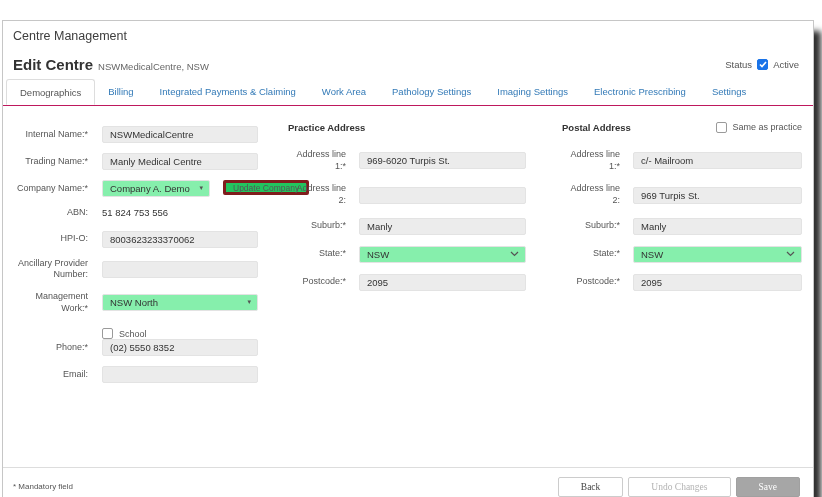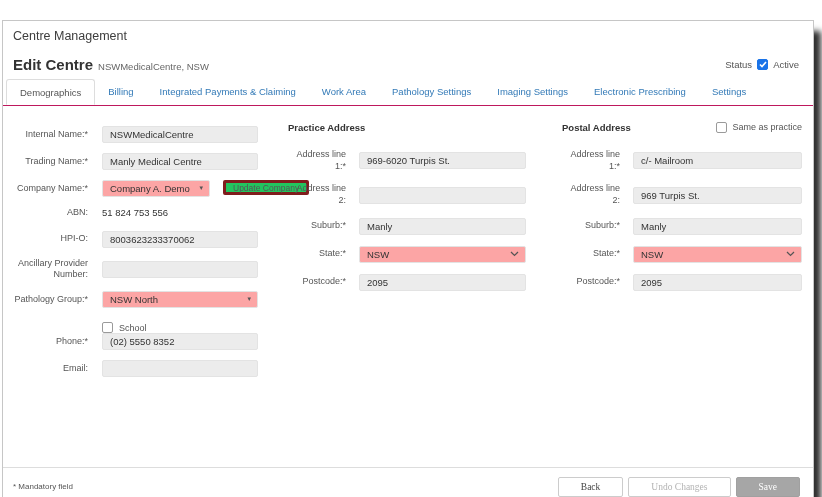--- a/index.html
+++ b/index.html
@@ -37,21 +37,21 @@
 
   .frow { display:flex; align-items:center; margin-bottom:10px; }
   .frow .lbl { width:74px; text-align:right; font-size:9px; color:#555; margin-right:14px;
                line-height:1.3; flex-shrink:0; }
   .col2 .frow .lbl, .col3 .frow .lbl { width:58px; margin-right:13px; }
   .col2 .frow, .col3 .frow { margin-bottom:11px; }
   .ctl { flex:1; display:flex; }
 
   .txt { width:100%; height:17px; background:#ececec; border:1px solid #e3e3e3; border-radius:2px;
          font-size:9.5px; color:#333; padding:0 7px; font-family:inherit; outline:none; }
-  .sel { position:relative; width:100%; height:17px; background:#fca5a5; border:1px solid #e3e3e3;
+  .sel { position:relative; width:100%; height:17px; background:#86efac; border:1px solid #e3e3e3;
          border-radius:2px; font-size:9.5px; color:#333; padding:0 18px 0 7px;
          display:flex; align-items:center; cursor:pointer; }
   .caret { position:absolute; right:6px; top:50%; transform:translateY(-58%); font-size:7px; color:#555; }
   .chev  { position:absolute; right:6px; top:50%; transform:translateY(-50%); display:flex; }
   .plain-val { font-size:9.5px; color:#333; }
 
   .section-title { font-size:9.5px; font-weight:bold; color:#333; }
   .contact-title { margin:24px 0 16px 0; }
   .addr-head { display:flex; justify-content:space-between; align-items:center; margin-bottom:16px; }
   .same-group { display:flex; align-items:flex-start; gap:5px; font-size:9px; color:#555; }
@@ -140,21 +140,21 @@
             <input class="txt" value="8003623233370062" style="">
           </span>
       </div>
       <div class="frow">
         <span class="lbl">Ancillary Provider Number:</span>
         <span class="ctl">
             <input class="txt" value="" style="">
           </span>
       </div>
       <div class="frow">
-        <span class="lbl">Pathology Group:*</span>
+        <span class="lbl">Management Work:*</span>
         <span class="ctl">
           <span class="sel">
             <span>NSW North</span>
             <span class="caret">▾</span>
           </span>
         </span>
       </div>
       <div class="school-row">
         <span class="cbx"></span>
         <span>School</span>

